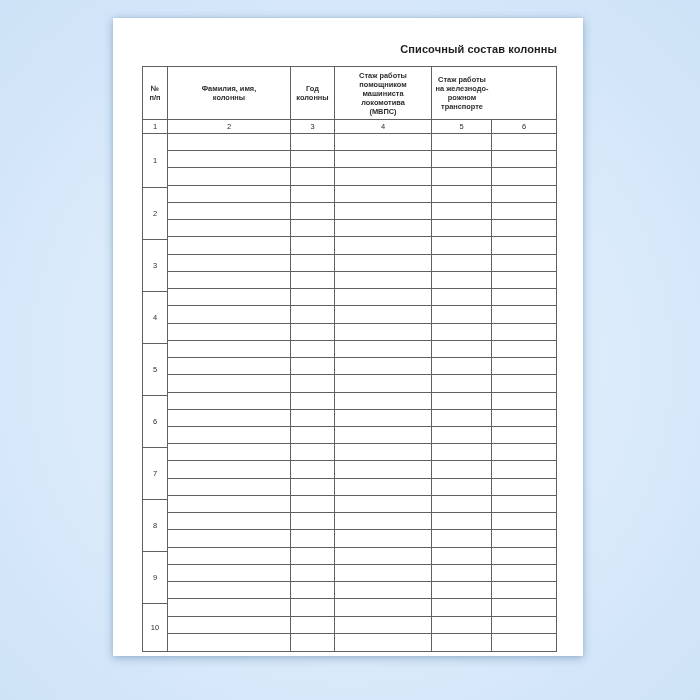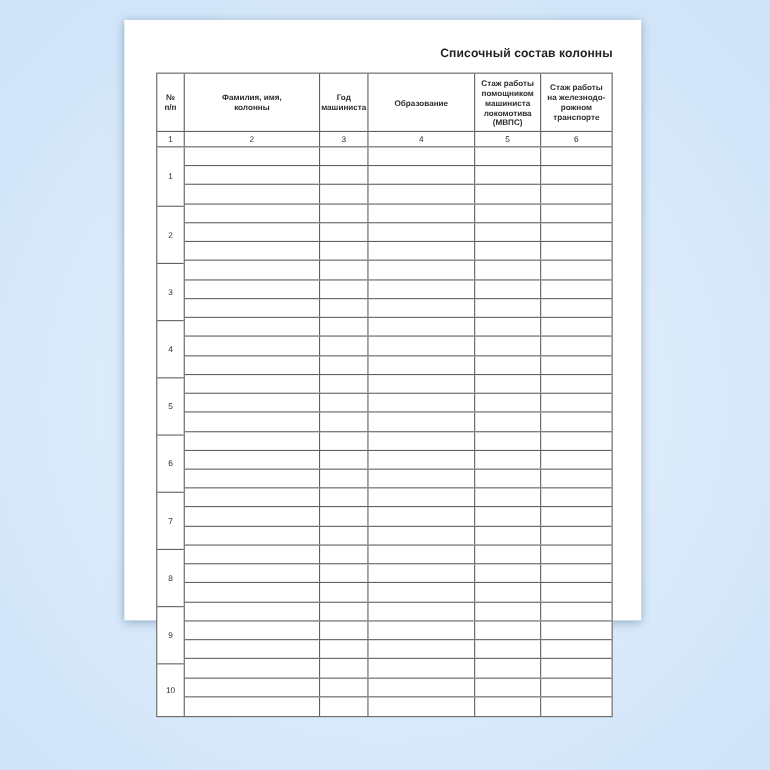--- a/index.html
+++ b/index.html
@@ -7,21 +7,21 @@
   body {
     font-family: "Liberation Sans", "DejaVu Sans", sans-serif;
     background: radial-gradient(ellipse 75% 75% at 50% 52%,
                 #eaf3fd 0%, #ddecfb 45%, #d3e6f9 75%, #cde2f6 100%);
     position: relative;
   }
 
   .page {
     position: absolute;
     left: 113px; top: 18px;
-    width: 470px; height: 546px;
+    width: 470px; height: 638px;
     background: #ffffff;
     box-shadow: 0 2px 9px rgba(112, 143, 178, 0.60), 0 0 3px rgba(130, 158, 190, 0.35);
   }
 
   .doc-title {
     position: absolute;
     top: 25px; right: 26px;
     font-size: 11px;
     font-weight: bold;
     color: #1f1f1f;
@@ -123,22 +123,21 @@
   <div class="doc-title">Списочный состав колонны</div>
 
   <div class="sheet-table">
 
     <div class="thead grid-cols" id="thead">
         <div class="hcell">№
 п/п</div>
         <div class="hcell">Фамилия, имя,
 колонны</div>
         <div class="hcell">Год
-машиниста</div>
-        <div class="hcell">Образование</div>
+колонны</div>
         <div class="hcell">Стаж работы
 помощником
 машиниста
 локомотива
 (МВПС)</div>
         <div class="hcell">Стаж работы
 на железнодо-
 рожном
 транспорте</div>
       </div>

